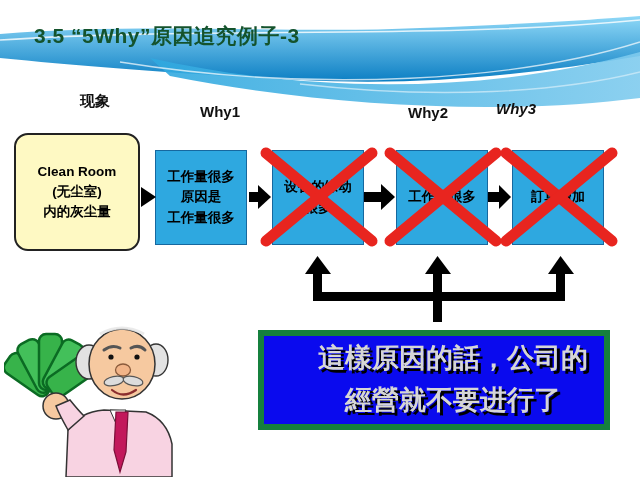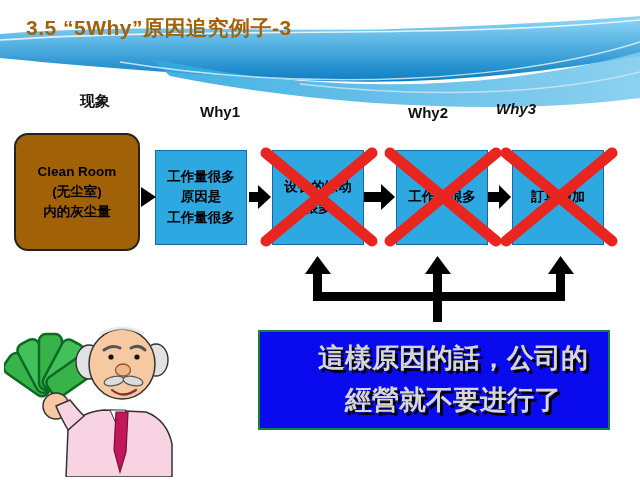--- a/index.html
+++ b/index.html
@@ -2,58 +2,58 @@
 <html><head>
 <meta charset="utf-8">
 <style>
   html,body{margin:0;padding:0;background:#fff;}
   .slide{
     position:relative;width:640px;height:480px;overflow:hidden;background:#fff;
     font-family:"Liberation Sans","DejaVu Sans",sans-serif;
   }
   .swoosh{position:absolute;left:0;top:0;z-index:1;}
   .title{
-    position:absolute;left:18px;top:6px;z-index:3;margin:8px;
-    font-size:21px;font-weight:bold;color:#a16207;letter-spacing:.5px;white-space:nowrap;
+    position:absolute;left:18px;top:6px;z-index:3;margin:16px;
+    font-size:21px;font-weight:bold;color:#14532d;letter-spacing:.5px;white-space:nowrap;
   }
   .col-label{
     position:absolute;z-index:3;font-size:15px;font-weight:bold;color:#111;white-space:nowrap;
   }
   .lab-phen{left:80px;top:92px;}
   .lab-why1{left:200px;top:103px;}
   .lab-why2{left:408px;top:104px;}
   .lab-why3{left:496px;top:100px;font-style:italic;}
   .box{
     position:absolute;z-index:2;box-sizing:border-box;
     display:flex;flex-direction:column;justify-content:center;align-items:center;
     text-align:center;color:#000;
   }
   .box span{display:block;line-height:1.5;}
   .box-orange{
     left:14px;top:133px;width:126px;height:118px;
-    background:#a16207;border:2px solid #222;border-radius:14px;
+    background:#fef9c3;border:2px solid #222;border-radius:14px;
     font-size:13.5px;font-weight:bold;
   }
   .box-blue{
     background:#2EA8E0;border:1.5px solid #16689F;
     width:92px;height:95px;top:150px;font-size:13.5px;font-weight:600;
   }
   .b1{left:155px;}
   .b2{left:272px;}
   .b3{left:396px;}
   .b4{left:512px;}
   .cross{
     position:absolute;left:-15px;top:-10px;z-index:4;pointer-events:none;
   }
   .overlay{
     position:absolute;left:0;top:0;z-index:5;pointer-events:none;
   }
   .conclusion{
     position:absolute;left:258px;top:330px;width:352px;height:100px;z-index:2;
-    background:#0A0AEE;border:2px solid #15803d;box-sizing:border-box;
+    background:#0A0AEE;border:6px solid #15803d;box-sizing:border-box;
     display:flex;flex-direction:column;justify-content:center;align-items:center;padding-left:38px;
   }
   .conclusion span{
     display:block;font-size:27px;font-weight:bold;color:#D6D6D6;
     text-shadow:3px 3px 0 #000;line-height:1.55;white-space:nowrap;
   }
   .mascot{position:absolute;left:4px;top:302px;z-index:6;}
 </style>
 </head>
 <body>

